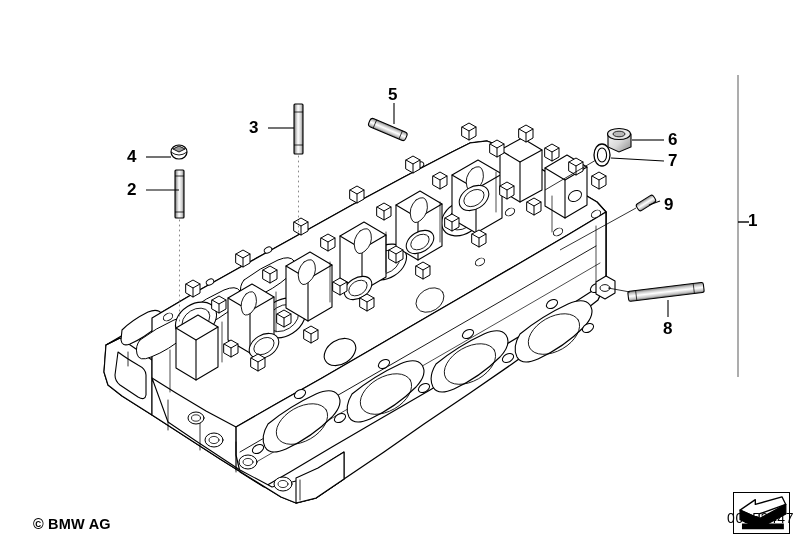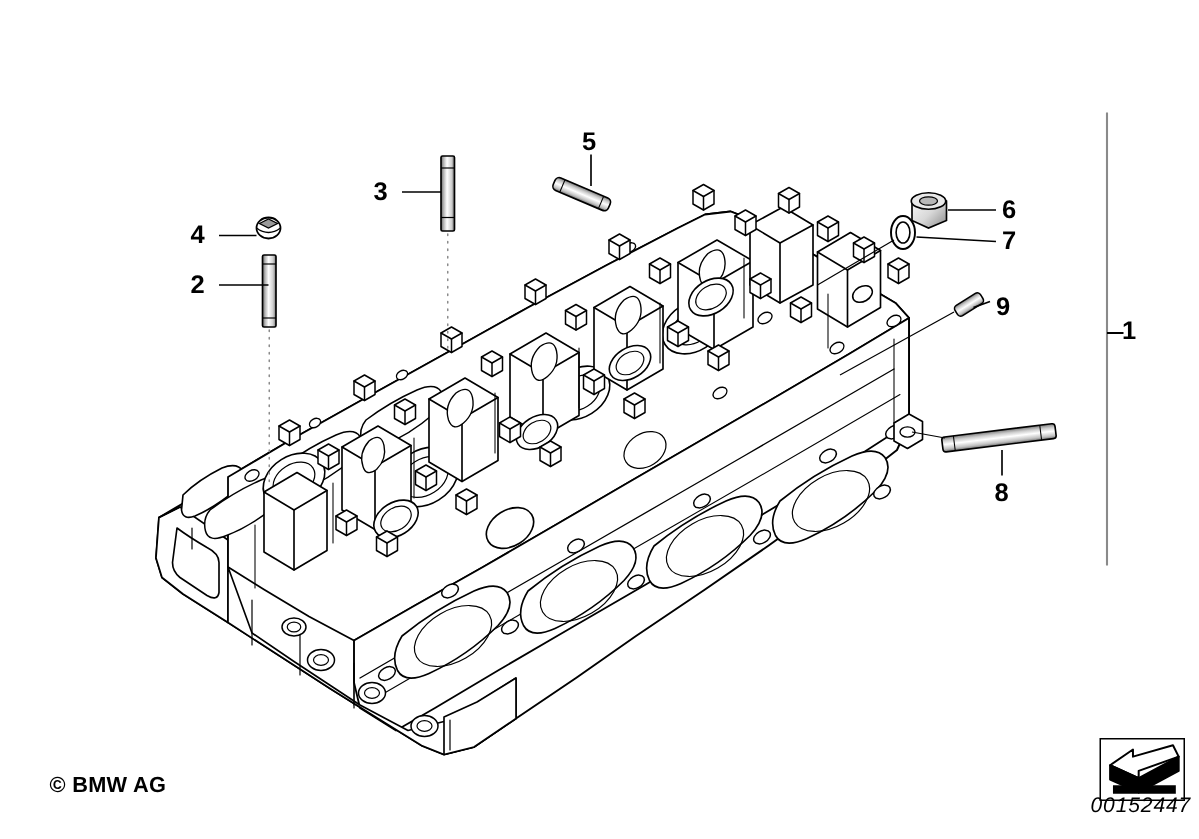--- a/index.html
+++ b/index.html
@@ -38,27 +38,26 @@
     font-family: "Liberation Sans", sans-serif;
     font-weight: bold;
     font-size: 14.5px;
     letter-spacing: 0.2px;
     color: #000000;
     white-space: nowrap;
   }
   #diagram-id {
     position: absolute;
     left: 727px;
-    top: 528px;
+    top: 510px;
     font-family: "Liberation Sans", sans-serif;
     font-size: 14px;
     letter-spacing: 0.6px;
     color: #000000;
     white-space: nowrap;
-    font-style: italic;
   }
   #logo-box {
     position: absolute;
     left: 733px;
     top: 492px;
     width: 57px;
     height: 42px;
     border: 1px solid #000000;
     box-sizing: border-box;
     background: #ffffff;

